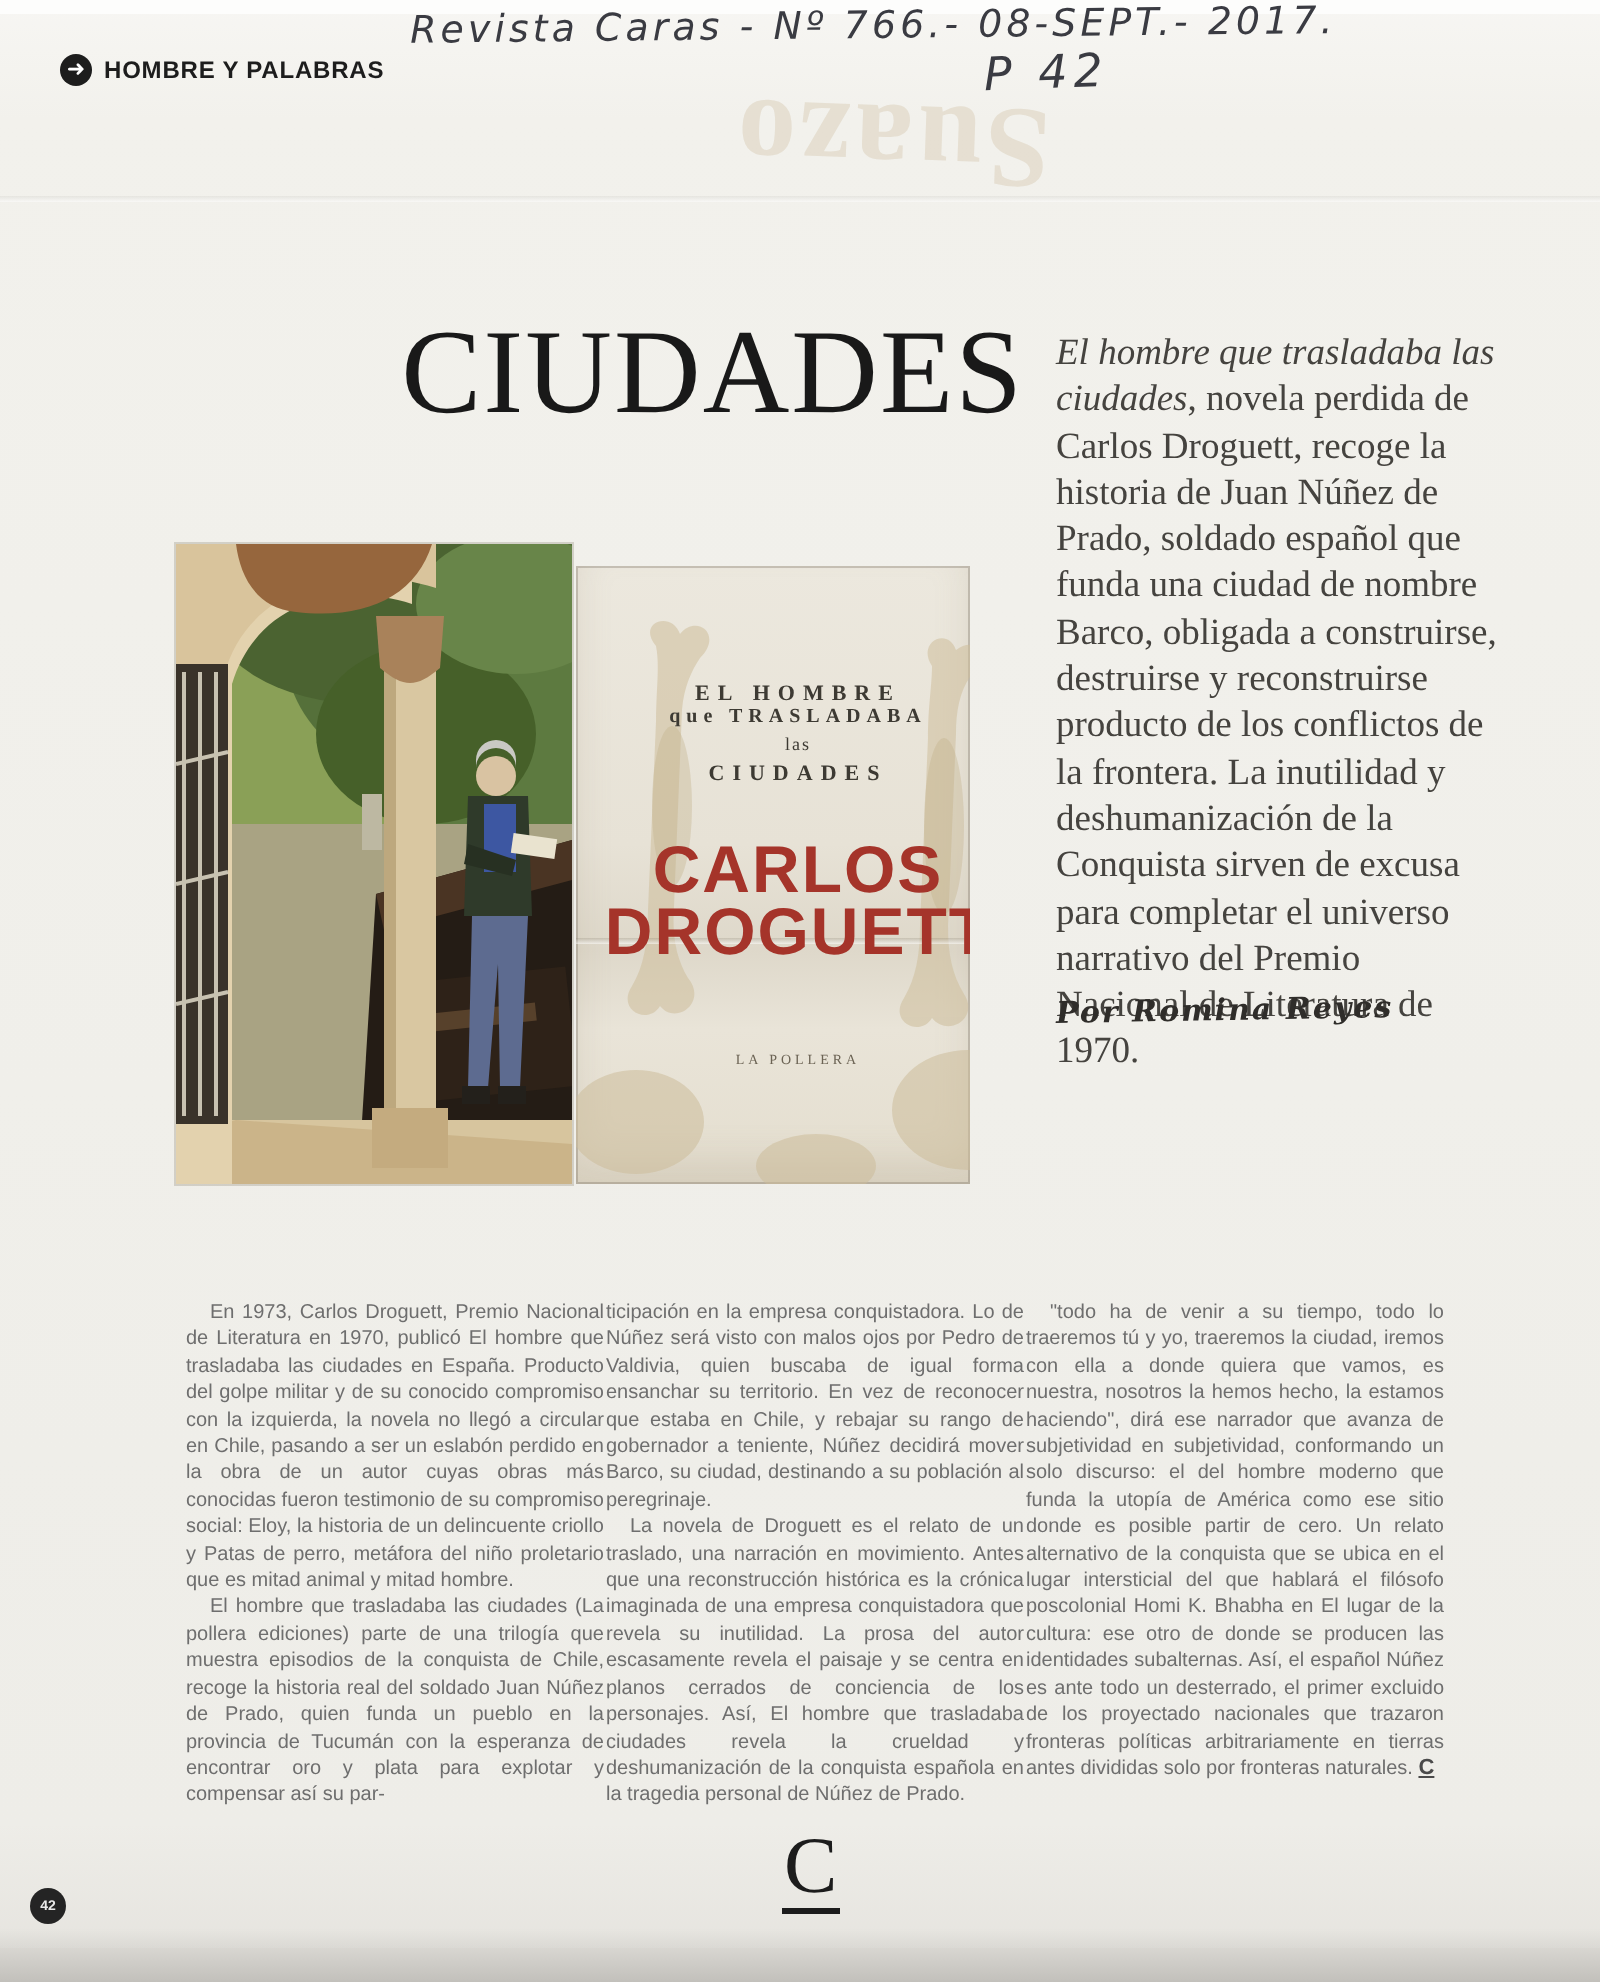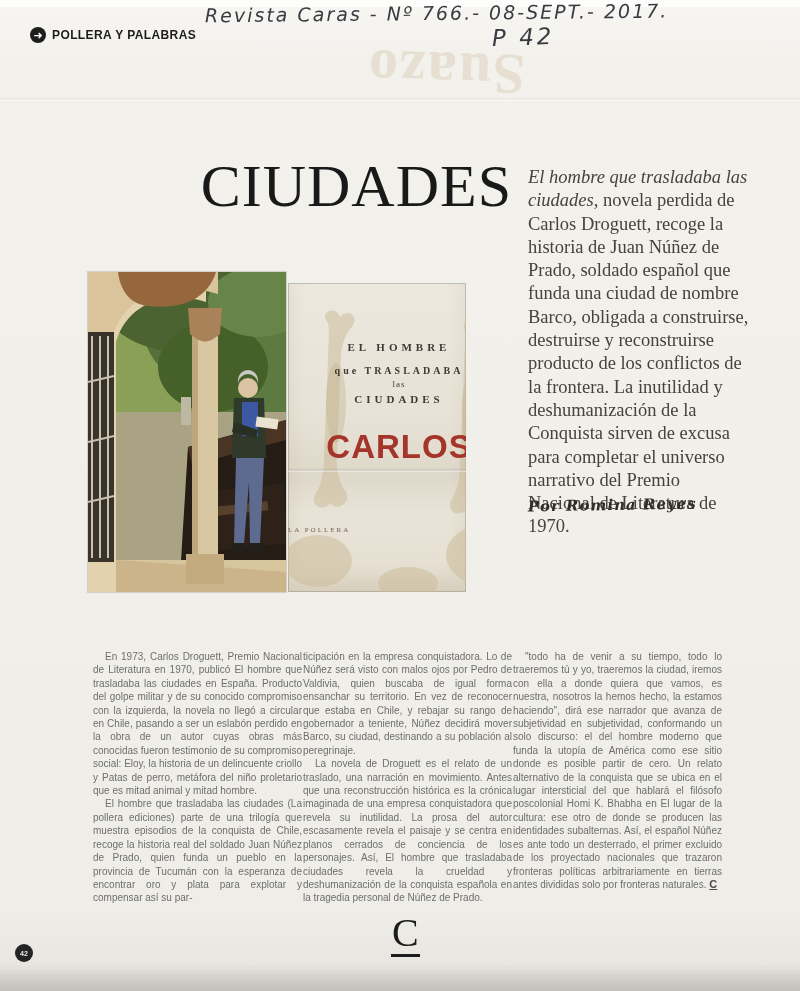--- a/index.html
+++ b/index.html
@@ -49,36 +49,36 @@
     font-family:"Liberation Serif",serif;line-height:1;}
   .headline .l1{font-size:60px;color:#191919;letter-spacing:1px;}
   .headline .l2{font-size:54px;margin-top:2px;letter-spacing:1px;}
 
   
   .photo{position:absolute;left:88px;top:272px;width:198px;height:320px;
     box-shadow:0 0 0 1px rgba(120,110,90,0.25);}
   .photo svg{display:block;}
 
   
-  .cover{position:absolute;left:288px;top:283px;width:178px;height:309px;
+  .cover{position:absolute;left:288px;top:283px;width:197px;height:309px;
     background:linear-gradient(180deg,#ece8de 0%,#e7e2d6 45%,#ded8ca 62%,#e9e4d8 75%,#e4decf 100%);
     box-shadow:inset 0 0 0 1px rgba(110,100,85,0.30), inset 0 -12px 18px rgba(150,135,105,0.18);
     overflow:hidden;}
   .cover .fold{position:absolute;left:0;top:186px;width:222px;height:3px;
     background:linear-gradient(180deg,rgba(90,80,60,0.18),rgba(255,255,255,0.55));}
   .cover .bones{position:absolute;left:0;top:0;}
   .cover-text{position:absolute;left:0;top:58px;width:222px;text-align:center;
     font-family:"Liberation Serif",serif;color:#3d3a33;}
   .cover-text .t1,.cover-text .t4{font-size:11px;letter-spacing:4px;font-weight:bold;}
-  .cover-text .t2{font-size:10px;letter-spacing:3px;font-weight:bold;margin-top:12px;}
+  .cover-text .t2{font-size:10px;letter-spacing:3px;font-weight:bold;margin-top:0;}
   .cover-text .t3{font-size:9px;margin-top:3px;letter-spacing:1px;}
   .cover-text .t4{margin-top:4px;}
   .cover-author{margin-top:26px;font-family:"Liberation Sans",sans-serif;
     font-weight:bold;font-size:33px;line-height:0.95;letter-spacing:1px;}
-  .cover-pub{position:absolute;left:0;top:243px;width:222px;text-align:left;
+  .cover-pub{position:absolute;left:0;top:243px;width:222px;text-align:center;
     font-size:7px;letter-spacing:2px;color:#6b6354;font-family:"Liberation Serif",serif;}
 
   
   .intro{position:absolute;left:528px;top:166px;width:222px;
     font-family:"Liberation Serif",serif;font-size:18.5px;line-height:1.26;color:#45433f;}
   .intro em{}
   .byline{position:absolute;left:528px;top:496px;
     font-family:"DejaVu Serif",serif;font-style:italic;font-weight:bold;
     font-size:15px;letter-spacing:1px;color:#2f2d2a;transform:rotate(-1deg);}
 
@@ -103,21 +103,21 @@
 <div class="page">
 
   <div class="top-edge"></div>
   <div class="crease"></div>
 
   <div class="handwrite1">Revista Caras - Nº 766.- 08-SEPT.- 2017.</div>
   <div class="handwrite2">P 42</div>
 
   <div class="section-header">
     <span class="arrow-circle">➜</span>
-    <span class="section-label">POLLERA Y PALABRAS</span>
+    <span class="section-label">HOMBRE Y PALABRAS</span>
   </div>
 
   <div class="watermark">Suazo</div>
 
   <div class="headline">
     <div class="l1">CIUDADES</div>
   </div>
 
   <div class="photo">
     <svg width="198" height="320" viewBox="0 0 198 320">
@@ -184,20 +184,21 @@
       </g>
     </svg>
     <div class="fold"></div>
     <div class="cover-text">
       <div class="t1">EL HOMBRE</div>
       <div class="t2">que TRASLADABA</div>
       <div class="t3">las</div>
       <div class="t4">CIUDADES</div>
       <div class="cover-author" id="cover-author" style="color: rgb(165, 52, 42);">
         <div>CARLOS</div>
+        <div>DROGUETT</div>
       </div>
     </div>
     <div class="cover-pub">LA POLLERA</div>
   </div>
 
   <div class="intro">
     <em>El hombre que trasladaba las ciudades</em><span>, novela perdida de Carlos Droguett, recoge la historia de Juan Núñez de Prado, soldado español que funda una ciudad de nombre Barco, obligada a construirse, destruirse y reconstruirse producto de los conflictos de la frontera. La inutilidad y deshumanización de la Conquista sirven de excusa para completar el universo narrativo del Premio Nacional de Literatura de 1970.</span>
   </div>
   <div class="byline">Por Romina Reyes</div>
 

